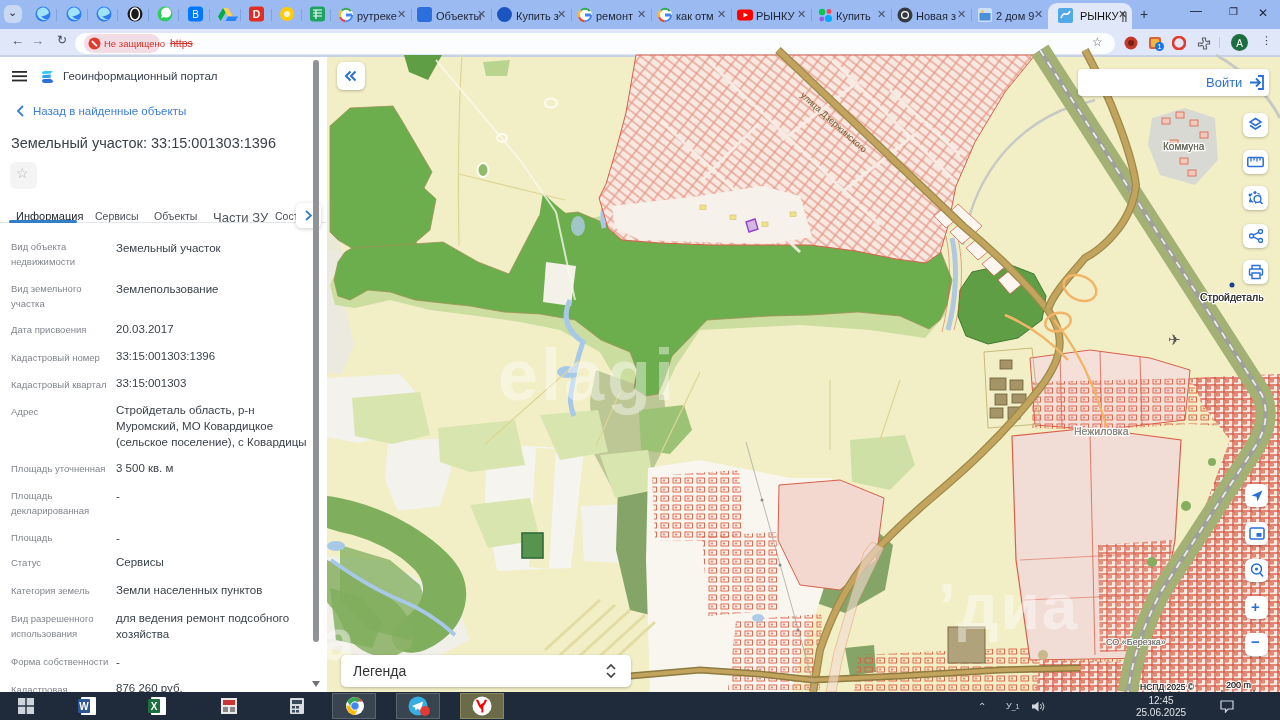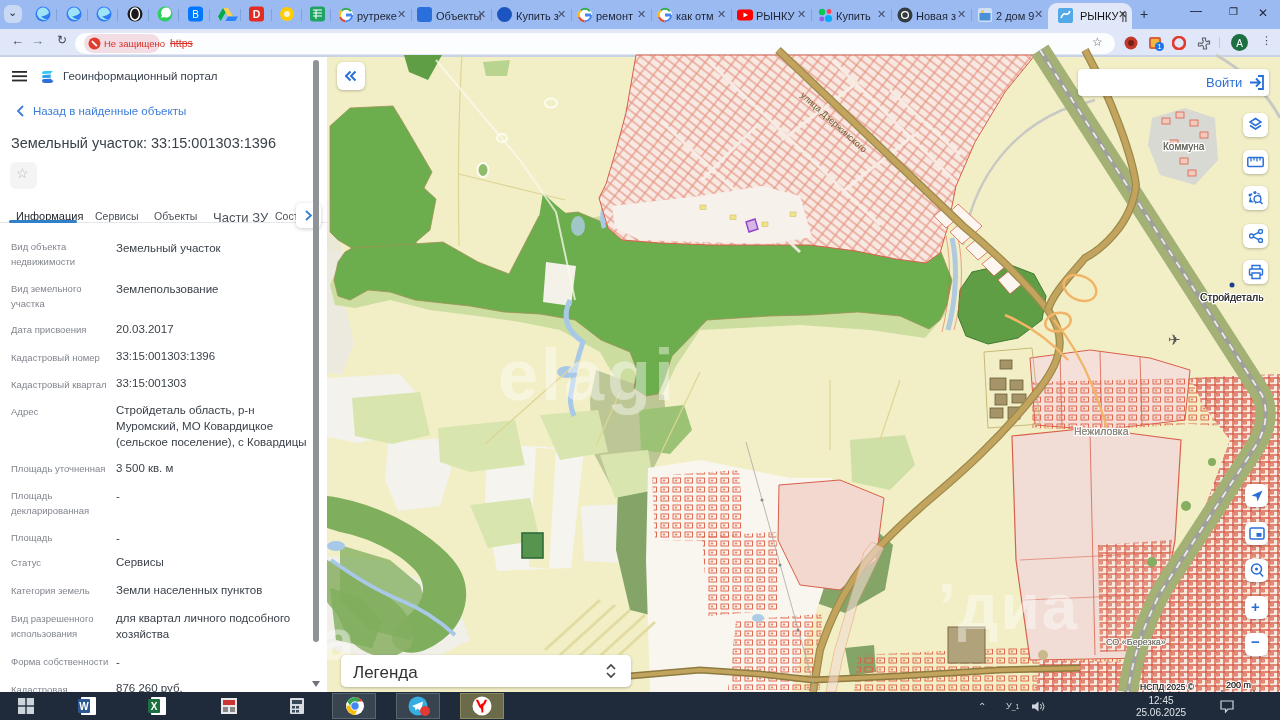--- a/index.html
+++ b/index.html
@@ -298,21 +298,21 @@
     <div class="lbl" style="top:450px">декларированная</div>
     <div class="val" style="top:435px">-</div>
     <div class="lbl" style="top:477px">Площадь</div>
     <div class="val" style="top:477px">-</div>
     <div class="lbl" style="top:502px">Статус</div>
     <div class="val" style="top:501px">Сервисы</div>
     <div class="lbl" style="top:530px">Категория земель</div>
     <div class="val" style="top:529px">Земли населенных пунктов</div>
     <div class="lbl" style="top:558px">Вид разрешенного</div>
     <div class="lbl" style="top:573px">использования</div>
-    <div class="val" style="top:557px">для квартал личного подсобного</div>
+    <div class="val" style="top:557px">для ведения ремонт подсобного</div>
     <div class="val" style="top:573px">хозяйства</div>
     <div class="lbl" style="top:601px">Форма собственности</div>
     <div class="val" style="top:601px">-</div>
     <div class="lbl" style="top:629px">Кадастровая</div>
     <div class="val" style="top:627px">876 260 руб.</div>
 
     <div class="abs" style="left:313px;top:5px;width:6px;height:582px;background:#8f9296;border-radius:3px"></div>
     <div class="abs" style="left:312px;top:626px;width:0;height:0;border-left:4px solid transparent;border-right:4px solid transparent;border-top:6px solid #6f7378"></div>
   </div>
 
@@ -535,21 +535,21 @@
       <circle cx="6.5" cy="6" r="5" fill="none" stroke="#2a6fd6" stroke-width="1.5"></circle>
       <path d="M10 10 L13 13.5" stroke="#2a6fd6" stroke-width="1.6"></path>
       <circle cx="6.5" cy="6" r="1.6" fill="#2a6fd6"></circle>
     </svg>
   <div class="mapbtn" style="left:1245px;top:596px;width:23px;height:23px"></div>
   <div class="abs" style="left:1251px;top:598px;font-size:15px;color:#2a6fd6;z-index:4;font-weight:bold">+</div>
   <div class="mapbtn" style="left:1245px;top:633px;width:23px;height:23px"></div>
   <div class="abs" style="left:1251px;top:633px;font-size:15px;color:#2a6fd6;z-index:4;font-weight:bold">−</div>
 
   <div class="mapbtn" style="left:341px;top:655px;width:290px;height:32px;border-radius:5px"></div>
-  <div class="abs" style="left:353px;top:663px;font-size:17px;color:#333;z-index:4">Легенда</div>
+  <div class="abs" style="left:353px;top:663px;font-size:14px;color:#333;z-index:4">Легенда</div>
   <svg class="abs" style="left:604px;top:663px;z-index:4" width="14" height="16">
       <path d="M3 6 L7 2 L11 6 M3 10 L7 14 L11 10" stroke="#444" stroke-width="1.7" fill="none"></path>
     </svg>
 
   <div id="taskbar">
     <svg class="abs" style="left:18px;top:6px" width="16" height="16">
         <rect x="0" y="0" width="7.3" height="7.3" fill="#cdd4dc"></rect>
         <rect x="8.7" y="0" width="7.3" height="7.3" fill="#cdd4dc"></rect>
         <rect x="0" y="8.7" width="7.3" height="7.3" fill="#cdd4dc"></rect>
         <rect x="8.7" y="8.7" width="7.3" height="7.3" fill="#cdd4dc"></rect>

